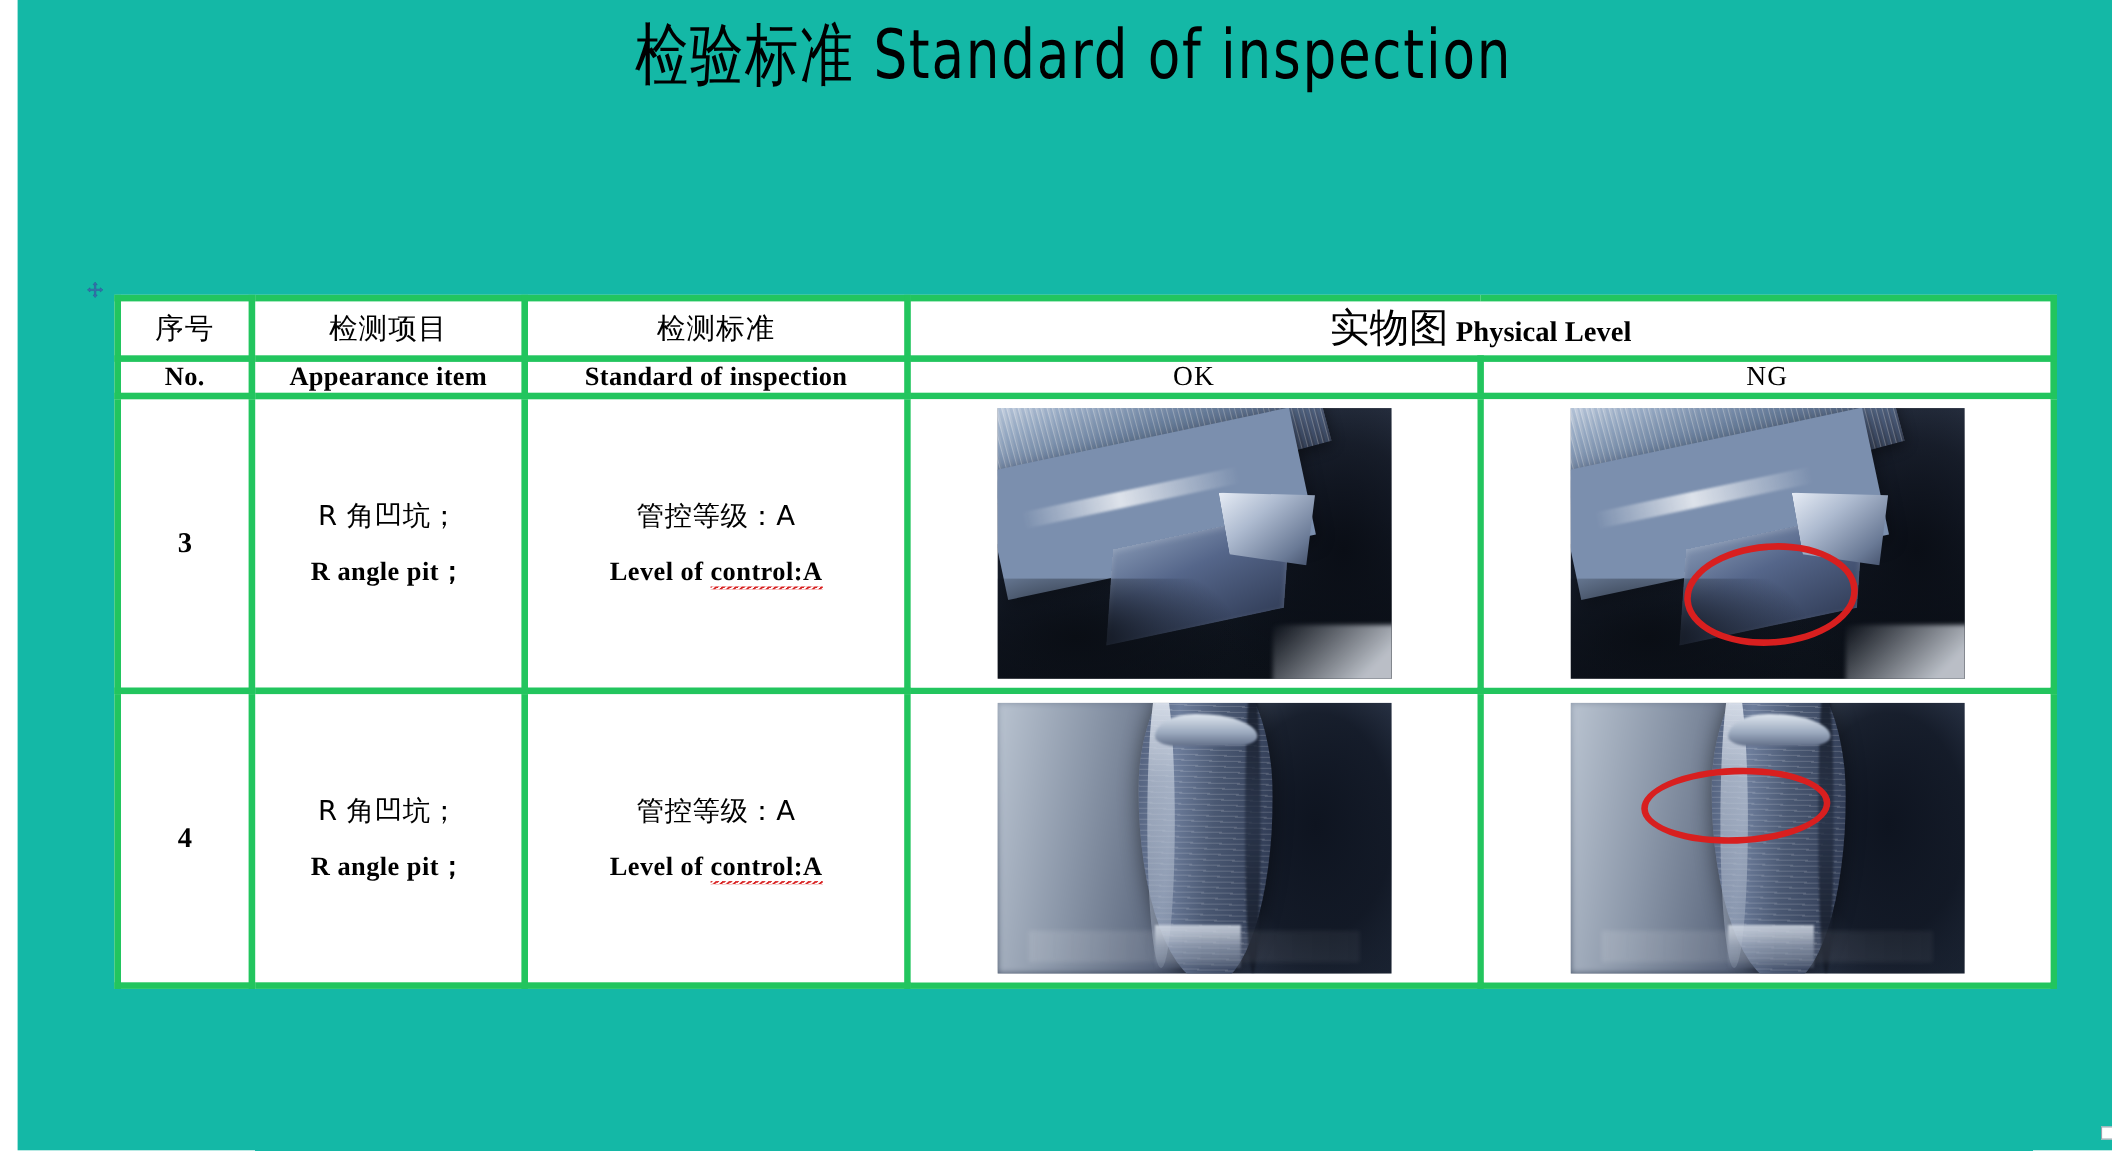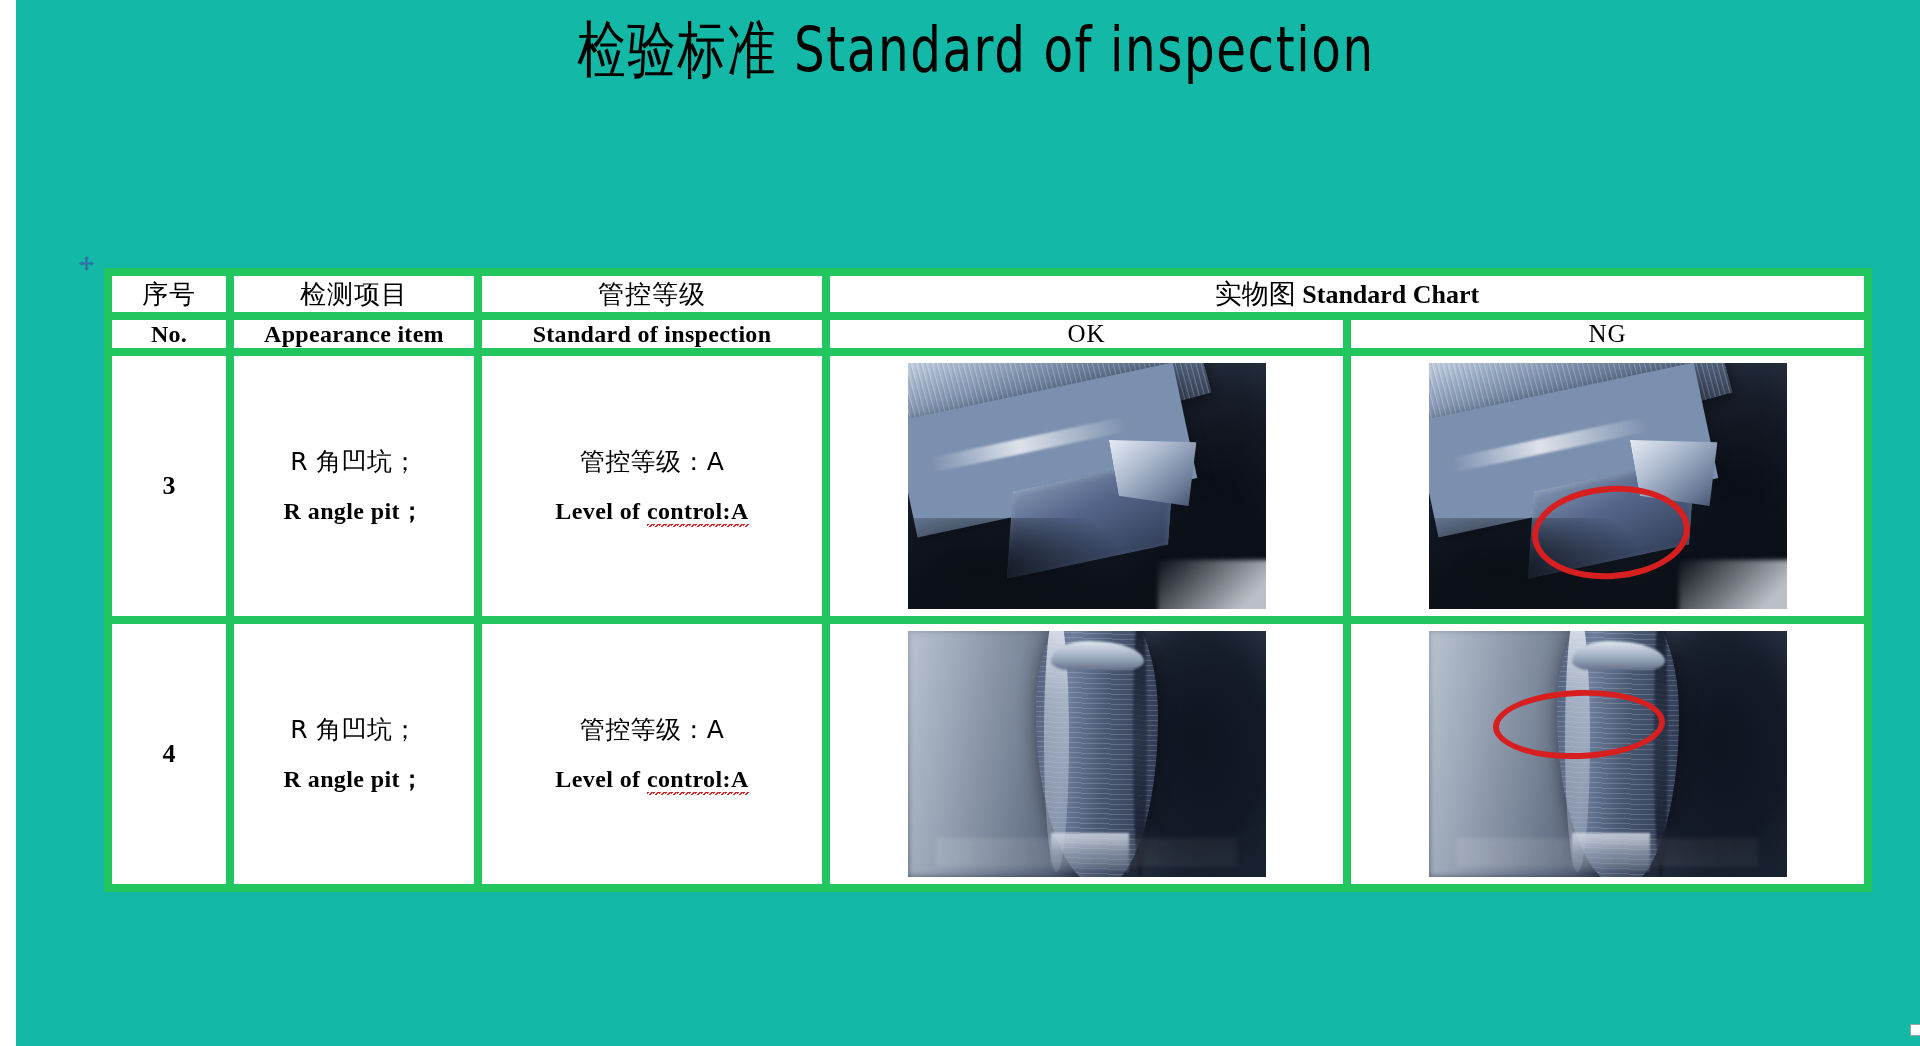--- a/index.html
+++ b/index.html
@@ -60,21 +60,21 @@
   
   .std-table {
     position: absolute;
     top: 268px; left: 88px;
     width: 1760px;
     border-collapse: collapse;
     table-layout: fixed;
     background: #ffffff;
   }
   .std-table td, .std-table th {
-    border: 8px solid #22c55e;
+    border: 6px solid #22c55e;
     padding: 0;
     text-align: center;
     vertical-align: middle;
     color: #000000;
     background: #ffffff;
   }
 
   .col-no     { width: 122px; }
   .col-item   { width: 248px; }
   .col-std    { width: 348px; }
@@ -97,21 +97,21 @@
   }
   .hdr-merged {
     font-family: "Liberation Serif", serif;
     font-size: 26px;
     font-weight: 700;
     padding: 12px 4px;
   }
   .hdr-merged .cn {
     font-family: "DejaVu Sans", sans-serif;
     font-weight: 400;
-    font-size: 27px;
+    font-size: 36px;
   }
   .hdr-okng {
     font-family: "Liberation Serif", serif;
     font-size: 25px;
     font-weight: 400;
     padding: 12px 4px;
     letter-spacing: 1px;
     border-radius: 12px;
   }
 
@@ -347,24 +347,24 @@
       <col class="col-no">
         <col class="col-item">
         <col class="col-std">
       <col class="col-photo">
         <col class="col-photo">
     </colgroup>
     <thead>
       <tr>
         <td class="hdr-cn" rowspan="1">序号</td>
         <td class="hdr-cn" rowspan="1">检测项目</td>
-        <td class="hdr-cn" rowspan="1">管控等级</td>
+        <td class="hdr-cn" rowspan="1">检测标准</td>
         <td class="hdr-merged" colspan="2">
           <span class="cn">实物图</span>
-          <span>Standard Chart</span>
+          <span>Physical Level</span>
         </td>
       </tr>
       <tr>
         <td class="hdr-en">No.</td>
         <td class="hdr-en">Appearance item</td>
         <td class="hdr-en">Standard of inspection</td>
         <td class="hdr-okng">OK</td>
         <td class="hdr-okng">NG</td>
       </tr>
     </thead>

